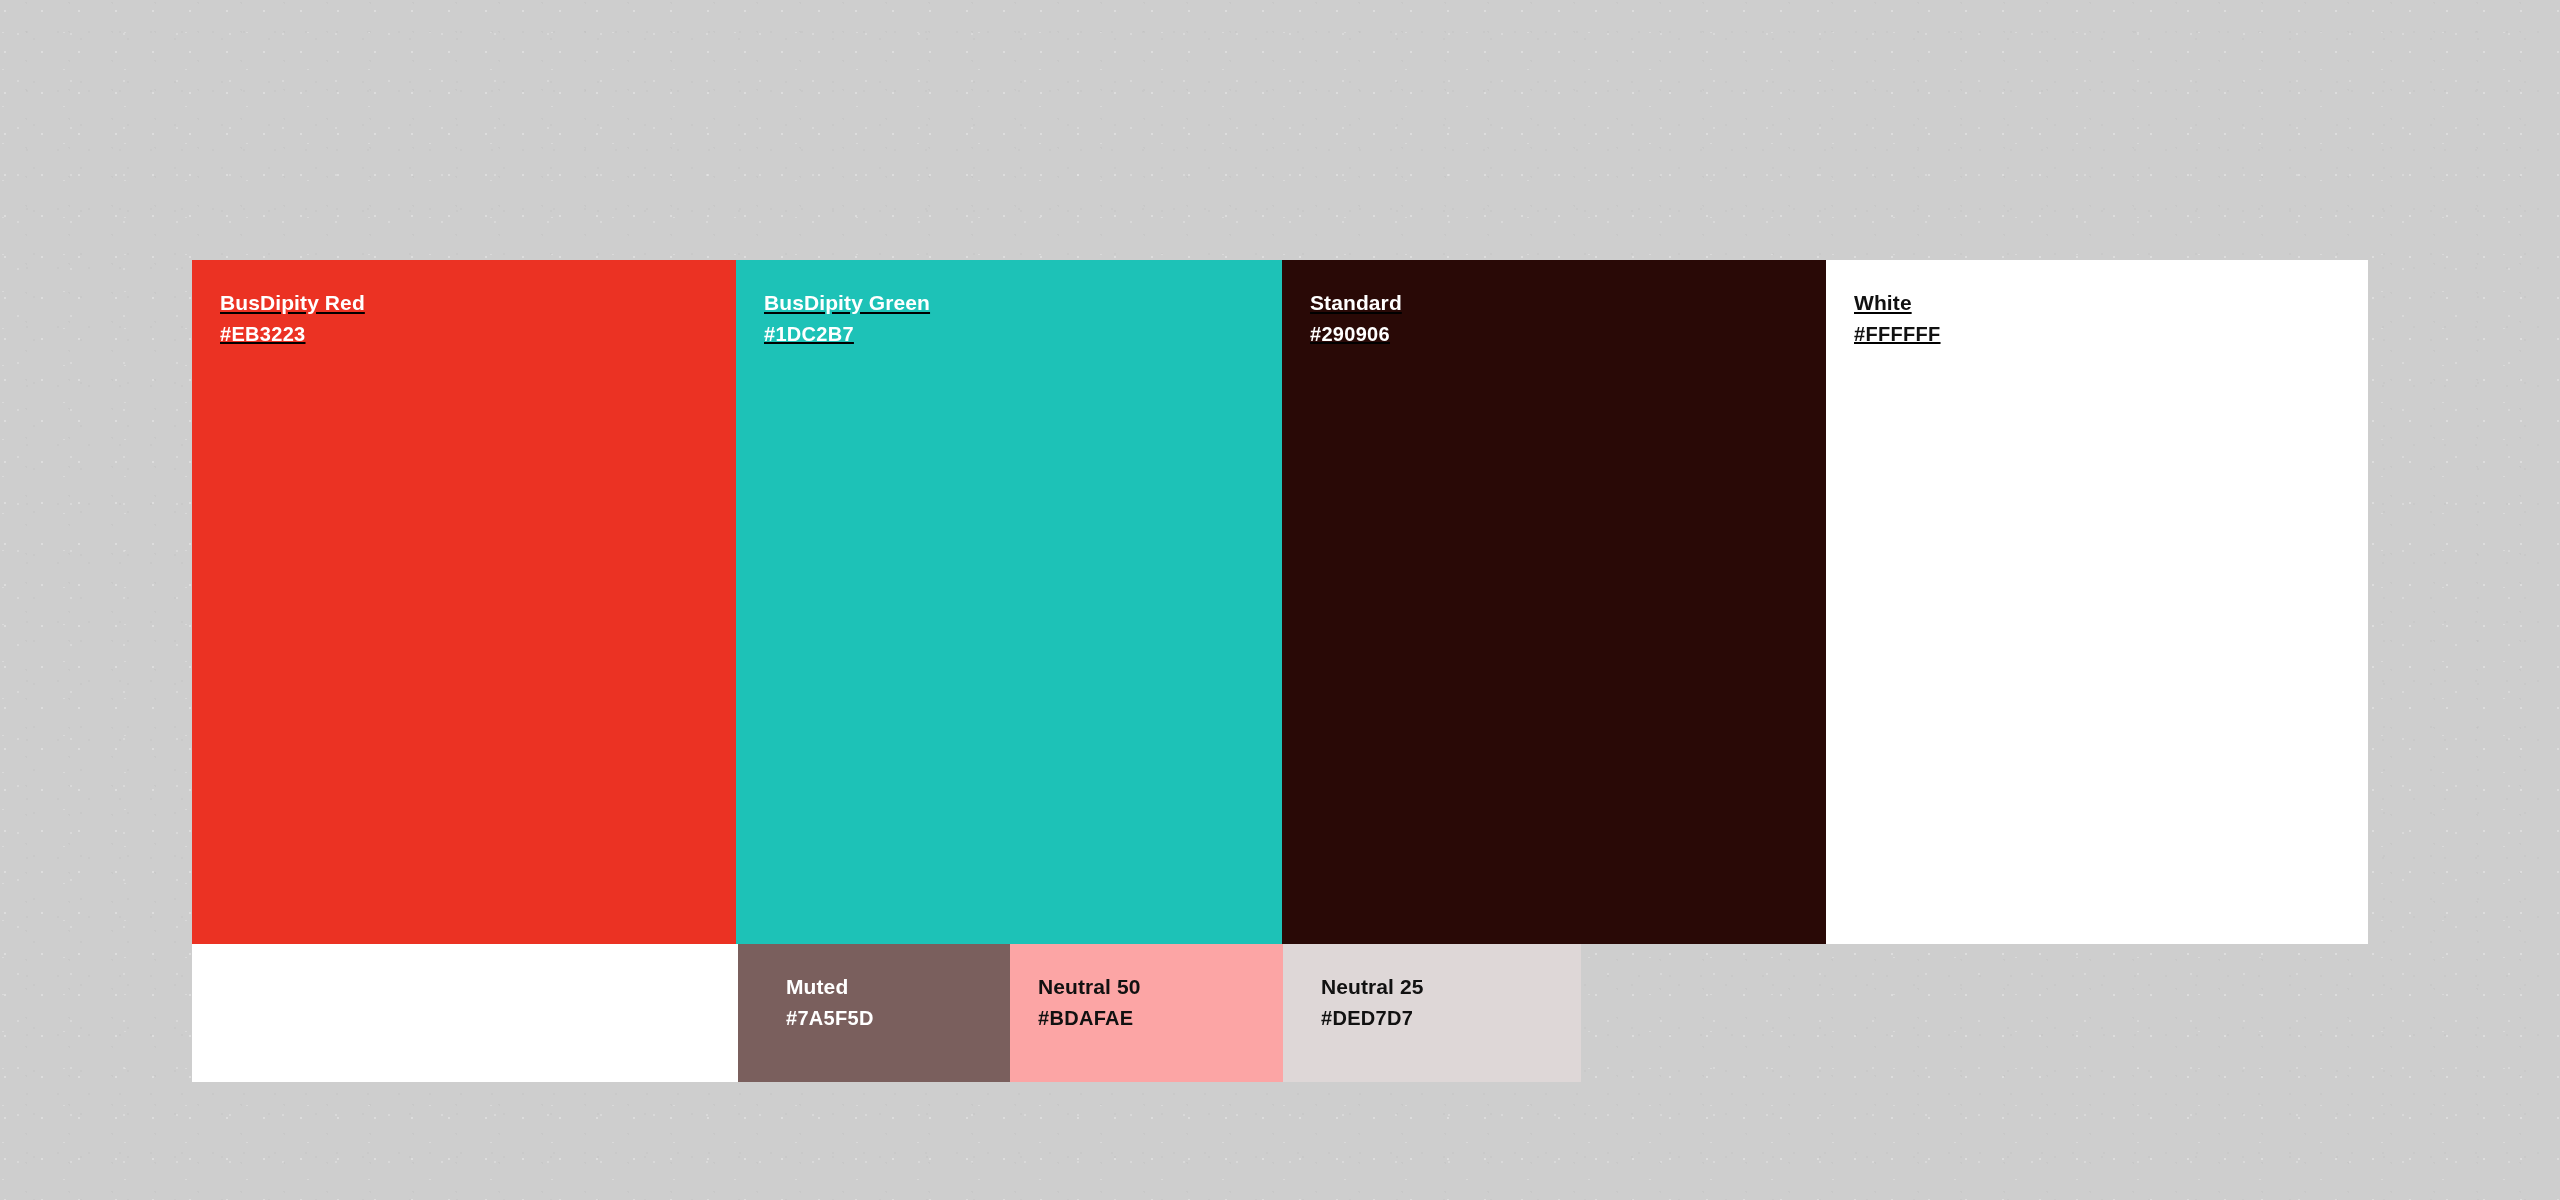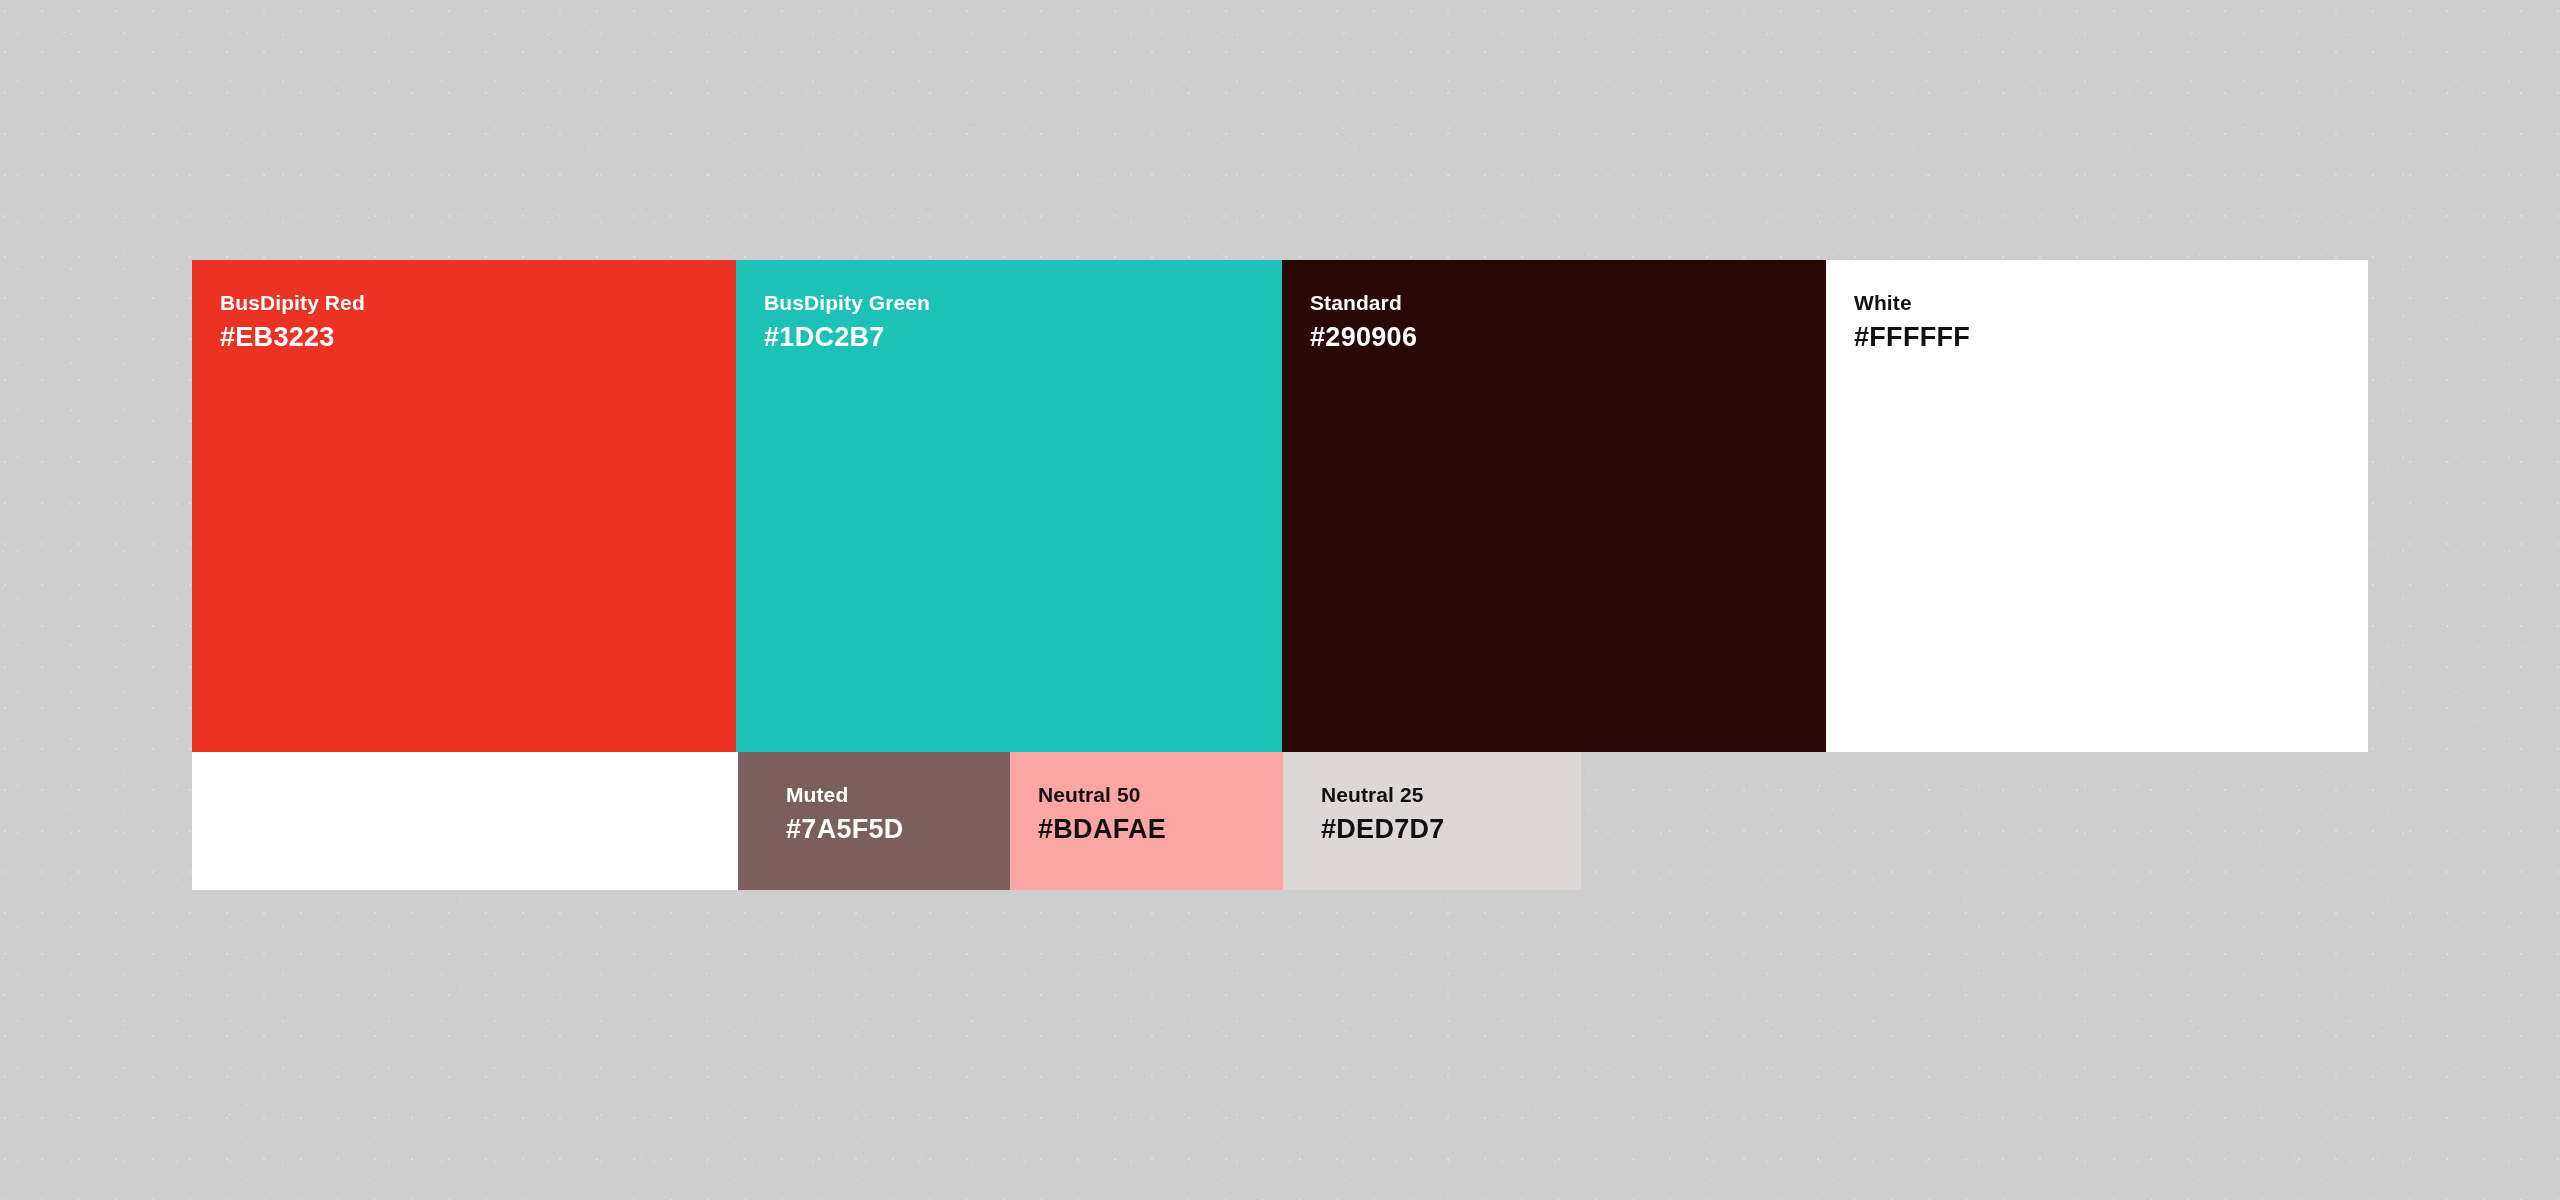--- a/index.html
+++ b/index.html
@@ -36,41 +36,41 @@
     left: 192px;
     top: 260px;
     width: 2176px;
     height: 678px;
   }
 
   .swatch-row {
     display: flex;
     width: 100%;
   }
-  #primary-swatch-row  { height: 492px; }
+  #primary-swatch-row  { height: 684px; text-decoration: underline; }
   #secondary-swatch-row{ height: 138px; }
 
   .swatch {
     position: relative;
     box-sizing: border-box;
     padding: 32px 0 0 28px;
     overflow: hidden;
   }
   .swatch-name {
     display: block;
     font-size: 21px;
     font-weight: bold;
     line-height: 1.0;
     letter-spacing: 0.1px;
     white-space: nowrap;
   }
   .swatch-hex {
     display: block;
     margin-top: 11px;
-    font-size: 27px;
+    font-size: 20px;
     font-weight: bold;
     line-height: 1.0;
     letter-spacing: 0.3px;
     white-space: nowrap;
   }
   .on-light .swatch-name,
   .on-light .swatch-hex { color: #111111; }
   .on-dark .swatch-name,
   .on-dark .swatch-hex  { color: #ffffff; }
 

